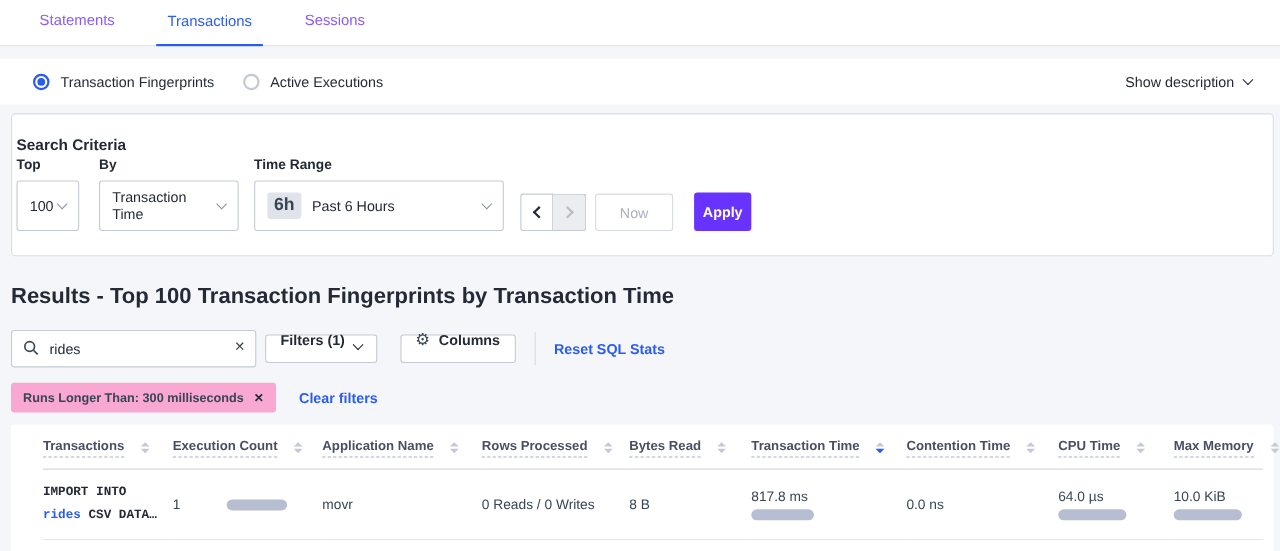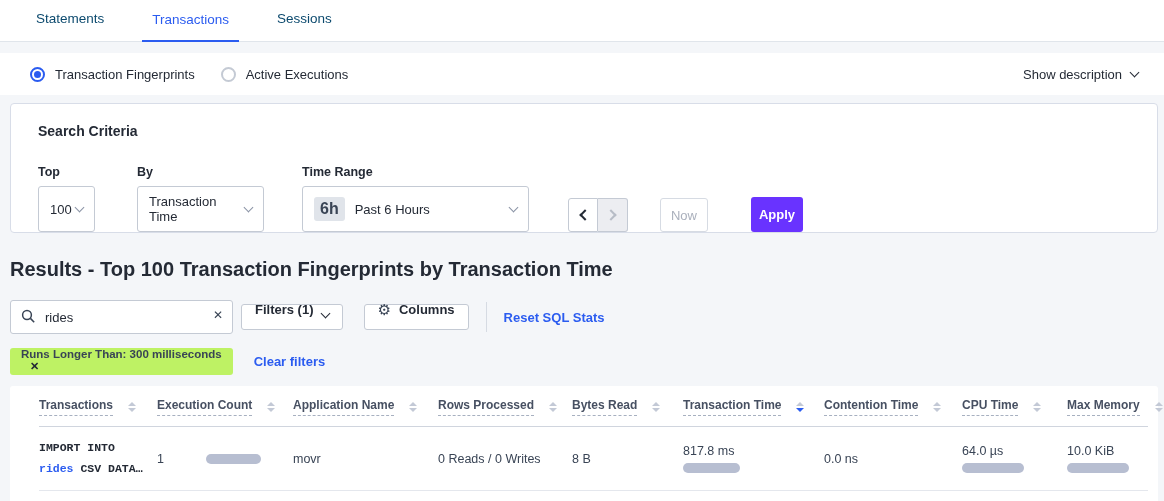--- a/index.html
+++ b/index.html
@@ -2,21 +2,21 @@
 <html><head>
 <meta charset="utf-8">
 <style>
   * { margin:0; padding:0; box-sizing:border-box; }
   html,body { width:1164px; height:501px; overflow:hidden; background:#f4f6f9;
     font-family:"Liberation Sans", sans-serif; color:#394455; }
 
   
   .tabbar { background:#fff; height:42px; border-bottom:1px solid #e0e5eb;
     display:flex; align-items:flex-end; padding-left:12px; }
-  .tab { font-size:13.5px; color:#0c4a6e; padding:0 10px 13px 10px; margin:0 14px;
+  .tab { font-size:13.5px; color:#8b5cf6; padding:0 10px 13px 10px; margin:0 14px;
     cursor:pointer; border-bottom:2px solid transparent; }
   .tab.active { color:#2b5cf0; border-bottom:2px solid #2b5cf0; margin-bottom:-1px; }
 
   
   .radio-bar { background:#fff; height:42px; margin-top:11px; display:flex;
     align-items:center; padding:0 26px 0 30px; }
   .radio-opt { display:flex; align-items:center; margin-right:26px; cursor:pointer; }
   .radio { width:15px; height:15px; border-radius:50%; border:2px solid #c4cad4;
     position:relative; background:#fff; flex:0 0 auto; }
   .radio.selected { border-color:#2b5cf0; }
@@ -25,44 +25,44 @@
   .radio-label { font-size:13px; color:#242a35; margin-left:10px; }
   .show-desc { margin-left:auto; display:flex; align-items:center; gap:9px;
     font-size:13px; color:#242a35; cursor:pointer; }
 
   .chev { width:7px; height:7px; border-right:1.7px solid #242a35;
     border-bottom:1.7px solid #242a35; transform:rotate(45deg); margin-top:-3px; }
   .chev.gray { border-color:#8a93a5; }
 
   
   .criteria-card { background:#fff; border:1px solid #d8dde8; border-radius:4px;
-    margin:8px 6px 0 10px; height:130px; padding:19px 20px 0 27px; }
+    margin:8px 6px 0 10px; height:130px; padding:19px 20px 0 4px; }
   .criteria-title { font-size:14px; font-weight:bold; color:#242a35; }
-  .criteria-row { display:flex; align-items:flex-end; margin-top:26px;gap:24px; }
+  .criteria-row { display:flex; align-items:flex-end; margin-top:4px; }
   .field { display:flex; flex-direction:column; }
   .field-label { font-size:12.5px; font-weight:bold; color:#242a35; margin-bottom:7px; }
   .selectbox { height:46px; border:1px solid #c4cad4; border-radius:3px; background:#fff;
     display:flex; align-items:center; padding:0 11px; font-size:13px; color:#242a35;
     cursor:pointer; }
   .selectbox .chev { margin-left:auto; }
   .w-top { width:57px; margin-right:18px; }
   .w-by { width:127px; margin-right:14px; }
   .w-time { width:227px; }
   .badge-6h { background:#e0e4ea; border-radius:3px; font-size:16px; font-weight:bold;
     color:#394455; padding:3px 6px; margin-right:10px; }
   .nav-group { display:flex; margin-left:15px; }
   .nav-btn { width:30px; height:34px; border:1px solid #c4cad4; background:#fff;
     display:flex; align-items:center; justify-content:center; cursor:pointer; }
   .nav-btn.prev { border-radius:3px 0 0 3px; }
   .nav-btn.next { border-radius:0 3px 3px 0; border-left:none; background:#ecedf1; }
   .arrow-l { width:8px; height:8px; border-left:2px solid #242a35;
     border-bottom:2px solid #242a35; transform:rotate(45deg); margin-left:3px; }
   .arrow-r { width:8px; height:8px; border-right:2px solid #b7bcc6;
     border-bottom:2px solid #b7bcc6; transform:rotate(-45deg); margin-right:3px; }
-  .now-btn { height:34px; width:48px; margin-left:8px; border:1px solid #d6dbe3;
+  .now-btn { height:34px; width:71px; margin-left:8px; border:1px solid #d6dbe3;
     border-radius:3px; background:#fff; font-size:13px; color:#aab0bc;
     font-family:inherit; cursor:pointer; }
   .apply-btn { height:35px; width:52px; margin-left:19px; border:none; border-radius:3px;
     background:#6933ff; color:#fff; font-size:13px; font-weight:bold;
     font-family:inherit; cursor:pointer; }
 
   
   .results-heading { font-size:20px; font-weight:bold; color:#242a35;
     margin:25px 0 0 10px; }
   .controls-row { display:flex; align-items:center; margin:19px 6px 0 10px; height:34px; }
@@ -79,23 +79,23 @@
   .filters-btn { margin-left:8px; gap:8px; }
   .columns-btn { margin-left:21px; gap:8px; }
   .gear { font-size:15px; line-height:1; color:#394455; font-weight:normal; }
   .stats { margin-left:auto; font-size:12.5px; color:#394455; }
   .stats b { color:#242a35; }
   .v-div { width:1px; height:30px; background:#d6dbe3; margin:0 17px; }
   .link { color:#2b5cf0; font-size:13px; font-weight:bold; cursor:pointer;
     text-decoration:none; }
 
   .chip-row { display:flex; align-items:center; margin:14px 0 0 10px; }
-  .chip { background:#bef264; border-radius:3px; height:27px; display:flex;
-    align-items:flex-start; padding:0 11px; font-size:11.5px; font-weight:bold;
-    color:#394455;flex-direction:column; }
+  .chip { background:#f9a8d4; border-radius:3px; height:27px; display:flex;
+    align-items:center; padding:0 11px; font-size:11.5px; font-weight:bold;
+    color:#394455; }
   .chip-x { margin-left:9px; font-size:11px; cursor:pointer; color:#242a35; }
   .clear-filters { margin-left:21px; }
 
   
   .table-card { background:#fff; border-radius:3px 3px 0 0; margin:11px 6px 0 10px;
     padding:0 10px 0 29px; min-height:125px; }
   table { border-collapse:collapse; width:100%; table-layout:fixed; }
   th { text-align:left; font-size:12px; font-weight:bold; color:#475062;
     padding:12px 0 10px 0; border-bottom:1px solid #d0d5de; white-space:nowrap; }
   .th-inner { display:inline-flex; align-items:center; }

